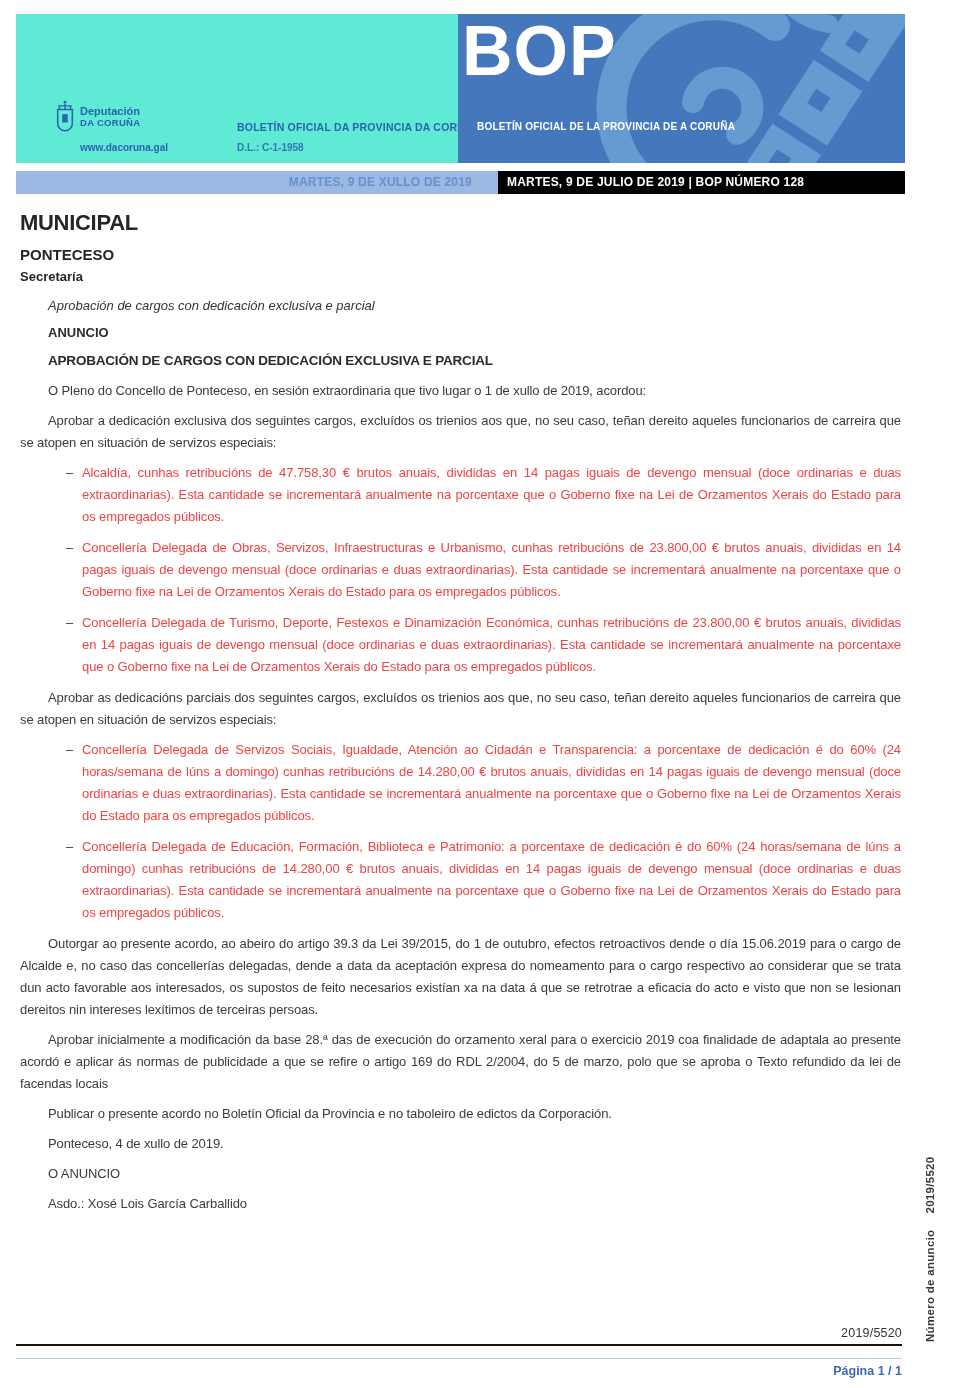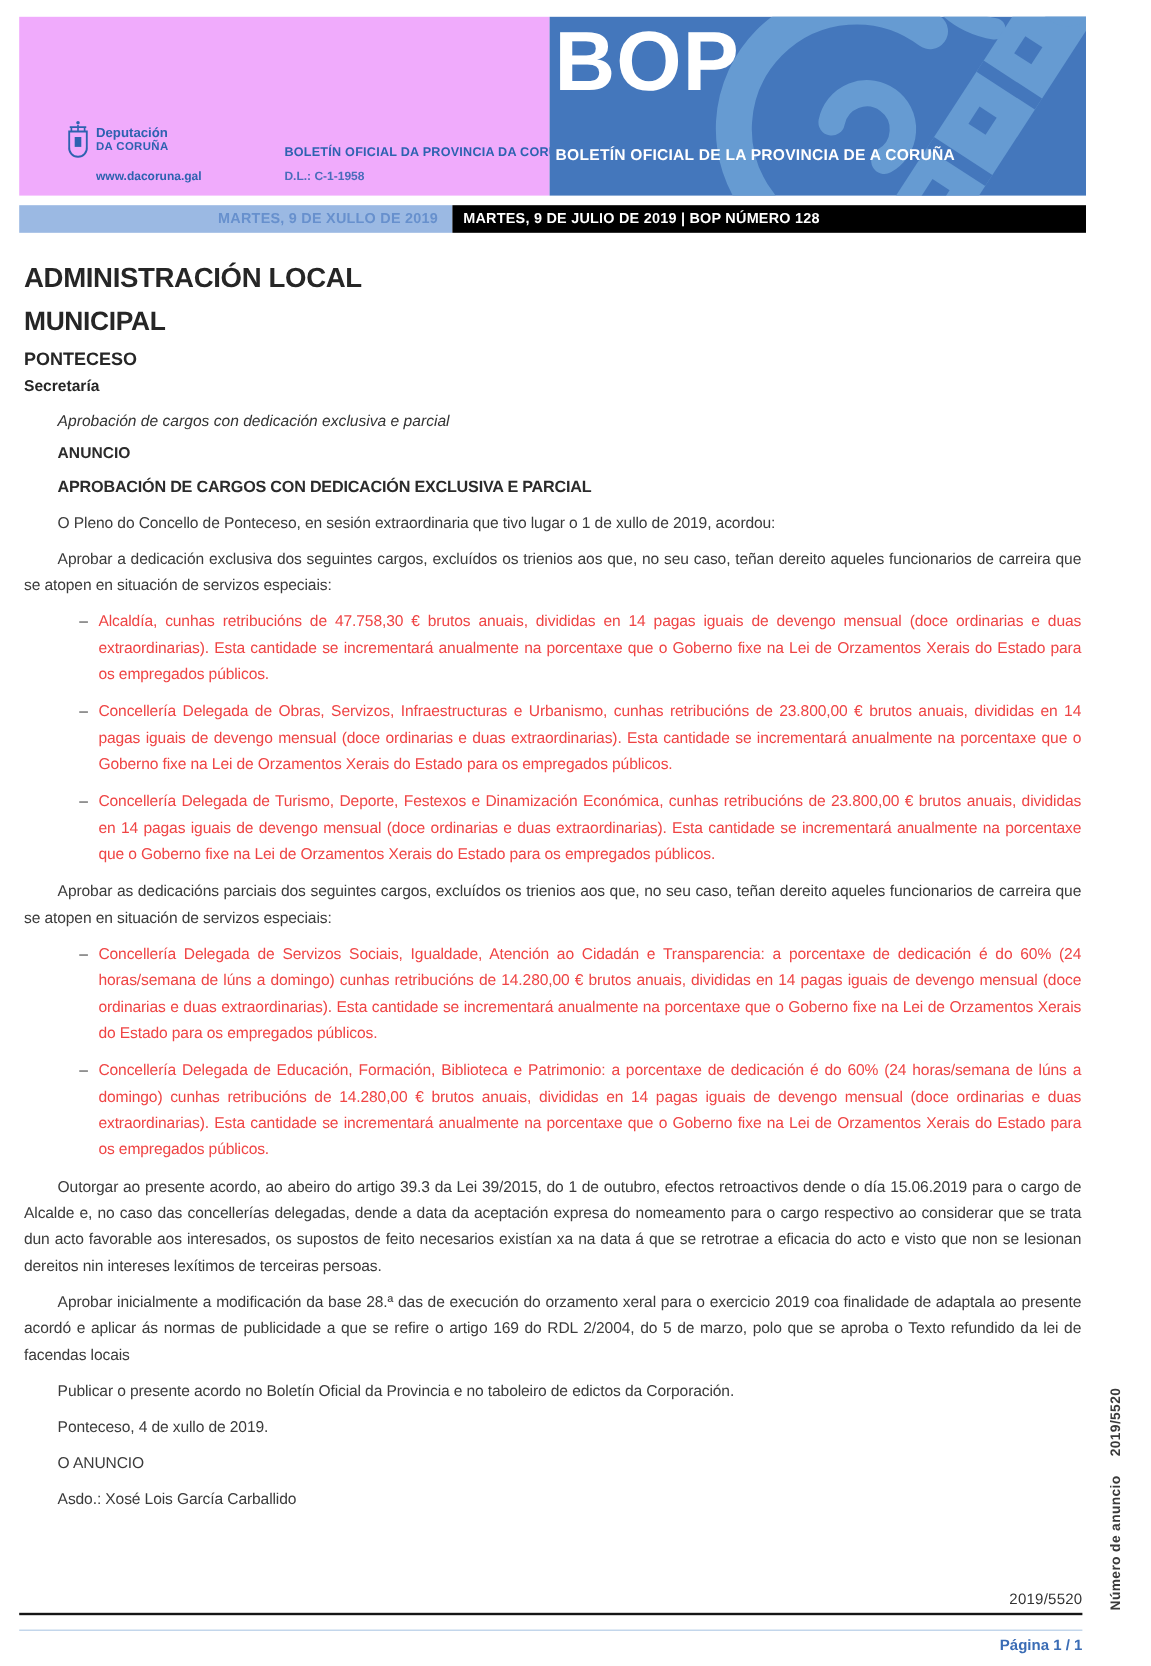--- a/index.html
+++ b/index.html
@@ -5,39 +5,39 @@
   html,body{margin:0;padding:0;}
   body{
     width:959px;height:1388px;position:relative;background:#ffffff;
     font-family:"Liberation Sans",sans-serif;color:#3b3b3b;
     -webkit-font-smoothing:antialiased;
   }
   .page{position:absolute;inset:0;overflow:hidden;}
 
   
   .masthead{position:absolute;left:16px;top:14px;width:889px;height:149px;display:flex;}
-  .mast-left{width:442px;height:100%;background:#f0abfc;position:relative;}
+  .mast-left{width:442px;height:100%;background:#5eead4;position:relative;}
   .mast-right{flex:1;height:100%;background:#4477bc;position:relative;overflow:hidden;}
 
   .logo-crest{position:absolute;left:38px;top:84px;}
   .logo-name{position:absolute;left:64px;top:92px;color:#2d62b0;line-height:1.05;}
   .logo-name .l1{font-size:11px;font-weight:bold;}
   .logo-name .l2{font-size:9.5px;font-weight:bold;letter-spacing:.3px;}
   .logo-web{position:absolute;left:64px;top:128px;color:#2d62b0;font-size:10px;font-weight:bold;}
 
   .mast-left-title{position:absolute;left:221px;top:107px;color:#2d62b0;font-size:10.5px;font-weight:bold;letter-spacing:.2px;white-space:nowrap;}
   .mast-left-dl{position:absolute;left:221px;top:128px;color:#2d62b0;font-size:10px;font-weight:bold;opacity:.85;}
 
   .tower-art{position:absolute;right:-10px;top:-8px;}
   .bop-word{position:absolute;left:4px;top:2px;color:#ffffff;font-size:70px;font-weight:bold;line-height:1;letter-spacing:1px;}
-  .mast-right-title{position:absolute;left:5px;top:107px;color:#ffffff;font-size:13px;font-weight:bold;letter-spacing:.2px;white-space:nowrap;}
+  .mast-right-title{position:absolute;left:19px;top:107px;color:#ffffff;font-size:10px;font-weight:bold;letter-spacing:.2px;white-space:nowrap;}
 
   
   .datebar{position:absolute;left:16px;top:171px;width:889px;height:23px;display:flex;font-size:12px;font-weight:bold;}
-  .datebar-left{width:361px;background:#9bb9e3;color:#6790cd;text-align:right;line-height:23px;padding-right:12px;box-sizing:border-box;letter-spacing:.2px;}
+  .datebar-left{width:482px;background:#9bb9e3;color:#6790cd;text-align:right;line-height:23px;padding-right:26px;box-sizing:border-box;letter-spacing:.2px;}
   .datebar-right{flex:1;background:#000000;color:#ffffff;line-height:23px;padding-left:9px;letter-spacing:.2px;}
 
   
   .content{position:absolute;left:20px;top:210px;width:881px;}
   .h1{font-size:23px;font-weight:bold;color:#262626;letter-spacing:-.3px;margin:8px 0 10px 0;}
   .h2{font-size:22px;font-weight:bold;color:#262626;letter-spacing:-.3px;margin:0 0 10px 0;}
   .h3{font-size:15px;font-weight:bold;color:#262626;margin:0 0 6px 0;}
   .h4{font-size:13px;font-weight:bold;color:#262626;margin:0 0 14px 0;}
   .block-indent{margin-left:28px;}
   .subject{font-style:italic;font-size:13px;margin:10px 0 12px 0;color:#333;}
@@ -108,21 +108,20 @@
       <div class="mast-right-title">BOLETÍN OFICIAL DE LA PROVINCIA DE A CORUÑA</div>
     </div>
   </header>
 
   <div class="datebar">
     <div class="datebar-left">MARTES, 9 DE XULLO DE 2019</div>
     <div class="datebar-right">MARTES, 9 DE JULIO DE 2019 | BOP NÚMERO 128</div>
   </div>
 
   <main class="content">
-    <div class="h1">ADMINISTRACIÓN LOCAL</div>
     <div class="h2">MUNICIPAL</div>
     <div class="h3">PONTECESO</div>
     <div class="h4">Secretaría</div>
 
     <div class="block-indent">
       <div class="subject">Aprobación de cargos con dedicación exclusiva e parcial</div>
       <div class="anuncio">ANUNCIO</div>
       <div class="doc-title">APROBACIÓN DE CARGOS CON DEDICACIÓN EXCLUSIVA E PARCIAL</div>
     </div>
 

